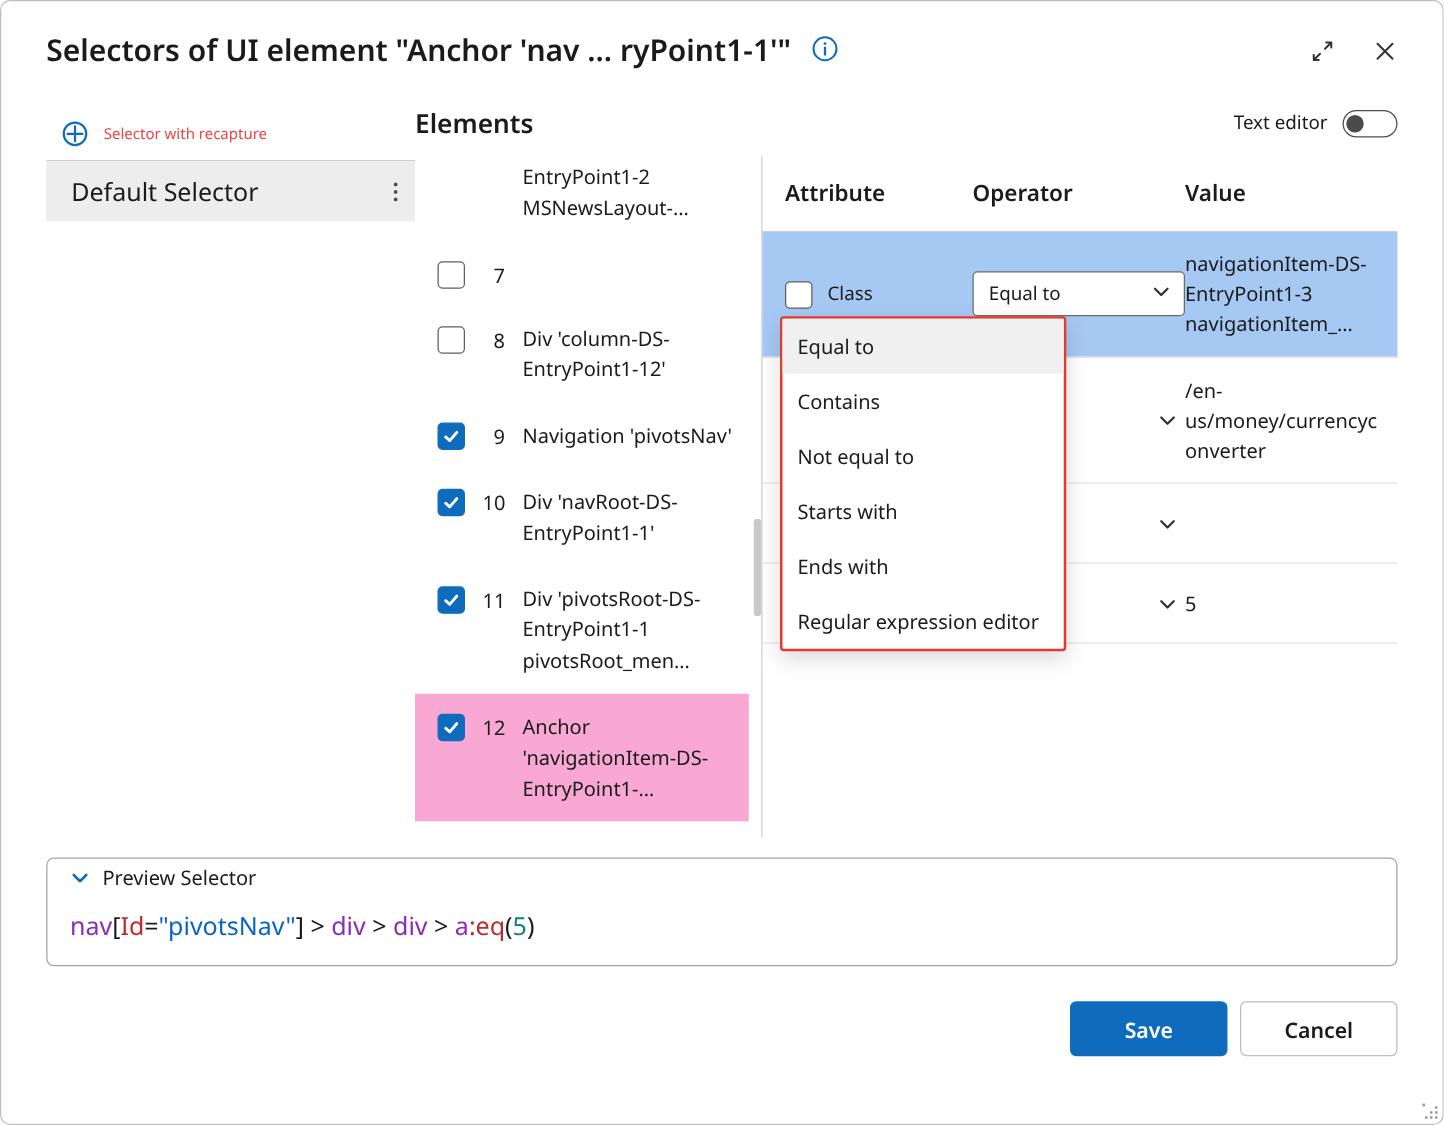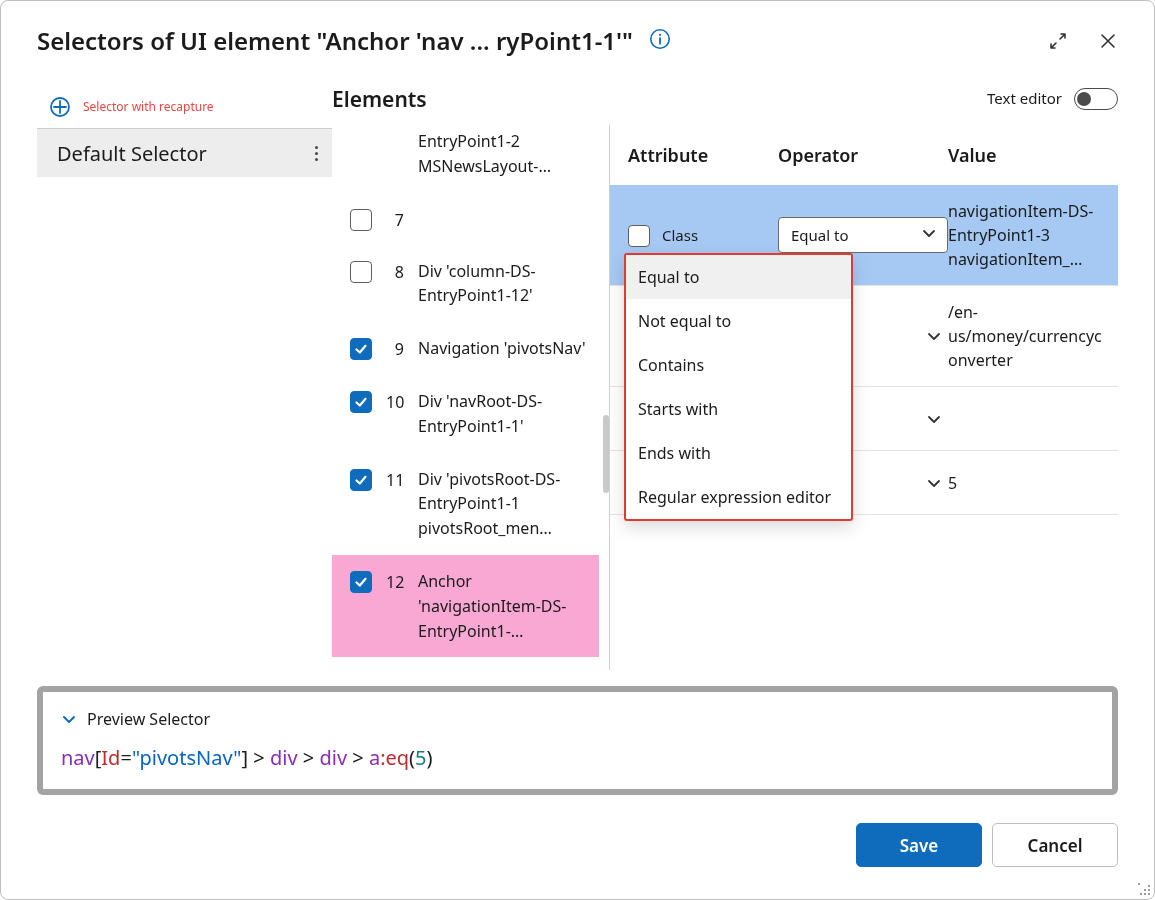--- a/index.html
+++ b/index.html
@@ -154,22 +154,22 @@
     z-index: 10;
   }
   .dd-item {
     padding: 11px 12px; font-size:16px; cursor:pointer;
   }
   .dd-item.active { background:#f0f0f0; }
 
   
   .preview {
     margin: 16px 36px 0 36px;
-    border:6px solid #a3a3a3; border-radius:6px;
-    padding: 16px 18px 18px 18px;
+    border:1px solid #a3a3a3; border-radius:6px;
+    padding: 4px 18px 18px 18px;
   }
   .preview-header { display:flex; align-items:center; gap:10px; color:#0f6cbd; font-size:16px; cursor:pointer; }
   .preview-header .lbl { color:#1b1b1b; }
   .selector-code {
     margin-top: 14px; font-size:20px; font-family: inherit;
   }
   .t-purple { color:#8a2db6;margin-top:23px; }
   .t-red { color:#c22a2a; }
   .t-blue { color:#0b63c4; }
   .t-teal { color:#12807c; }
@@ -372,22 +372,22 @@
                       <path d="M3 6 L8 11 L13 6"></path>
                     </svg>
                   </div>
                 </div>
                 <div class="val">5</div>
               </div>
             </div>
 
           <div class="dropdown" id="op-dropdown">
               <div class="dd-item active">Equal to</div>
+              <div class="dd-item">Contains</div>
               <div class="dd-item">Not equal to</div>
-              <div class="dd-item">Contains</div>
               <div class="dd-item">Starts with</div>
               <div class="dd-item">Ends with</div>
               <div class="dd-item">Regular expression editor</div>
             </div>
         </div>
       </div>
     </div>
   </div>
 
   <div class="preview">

